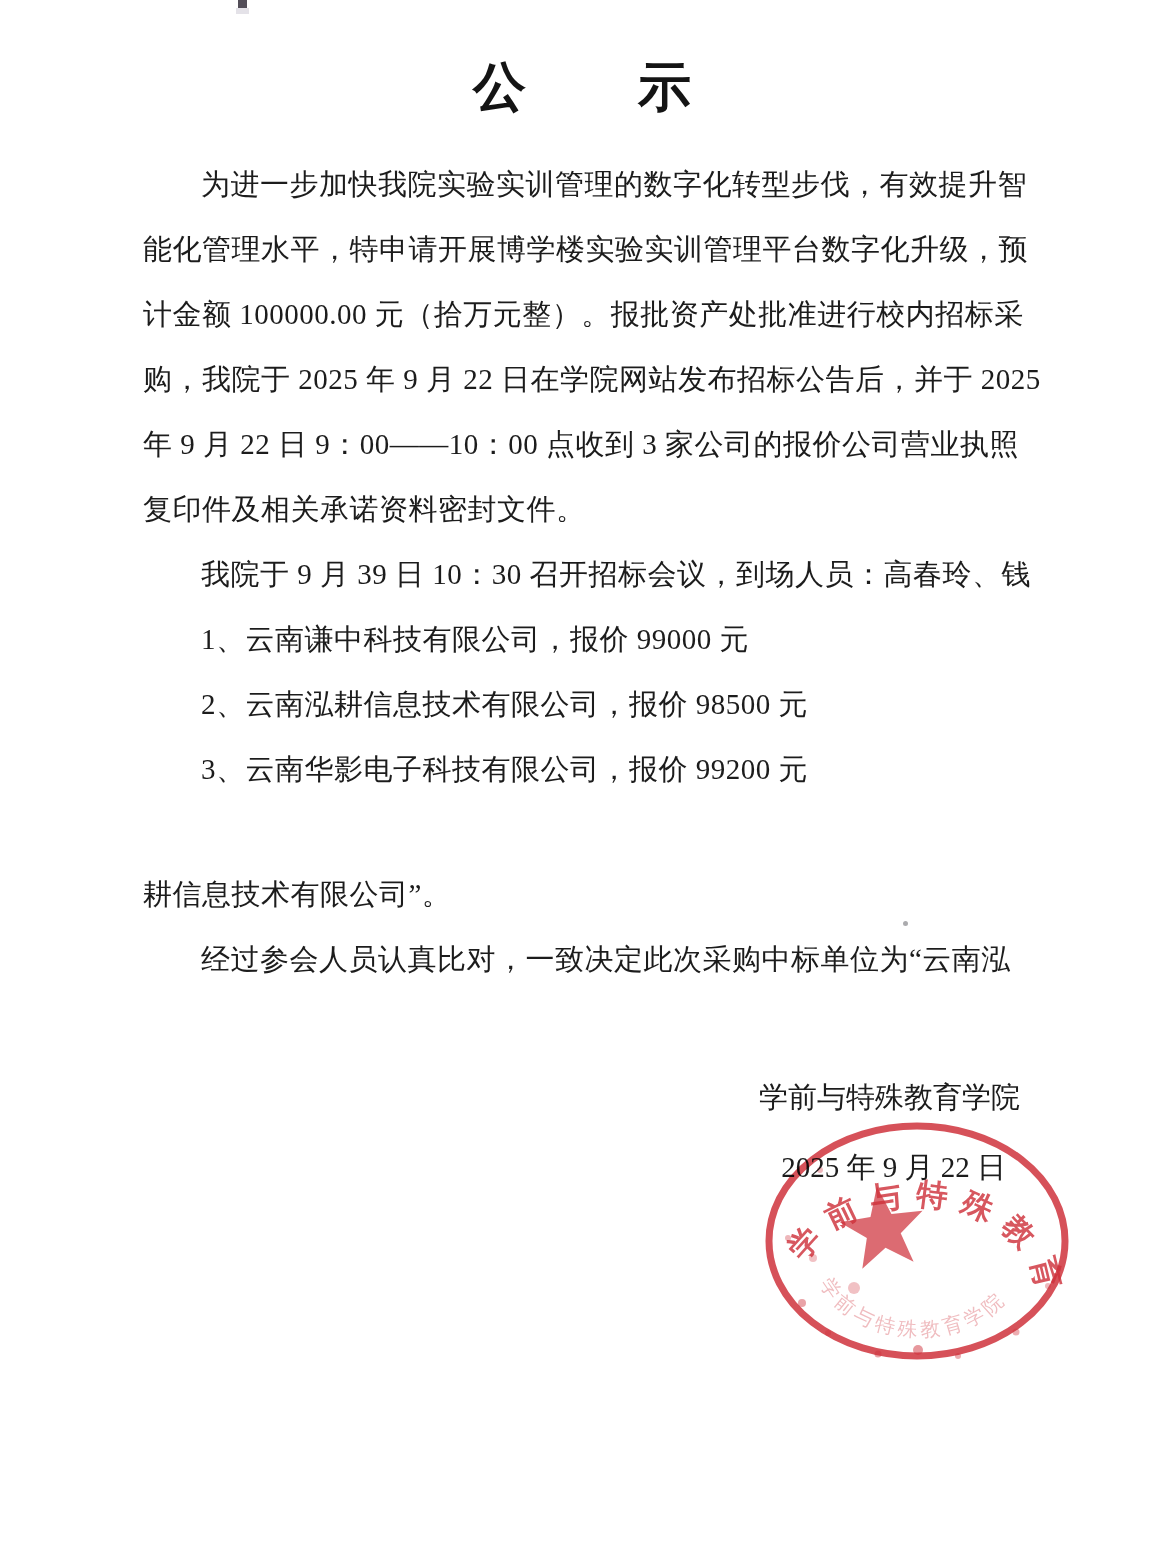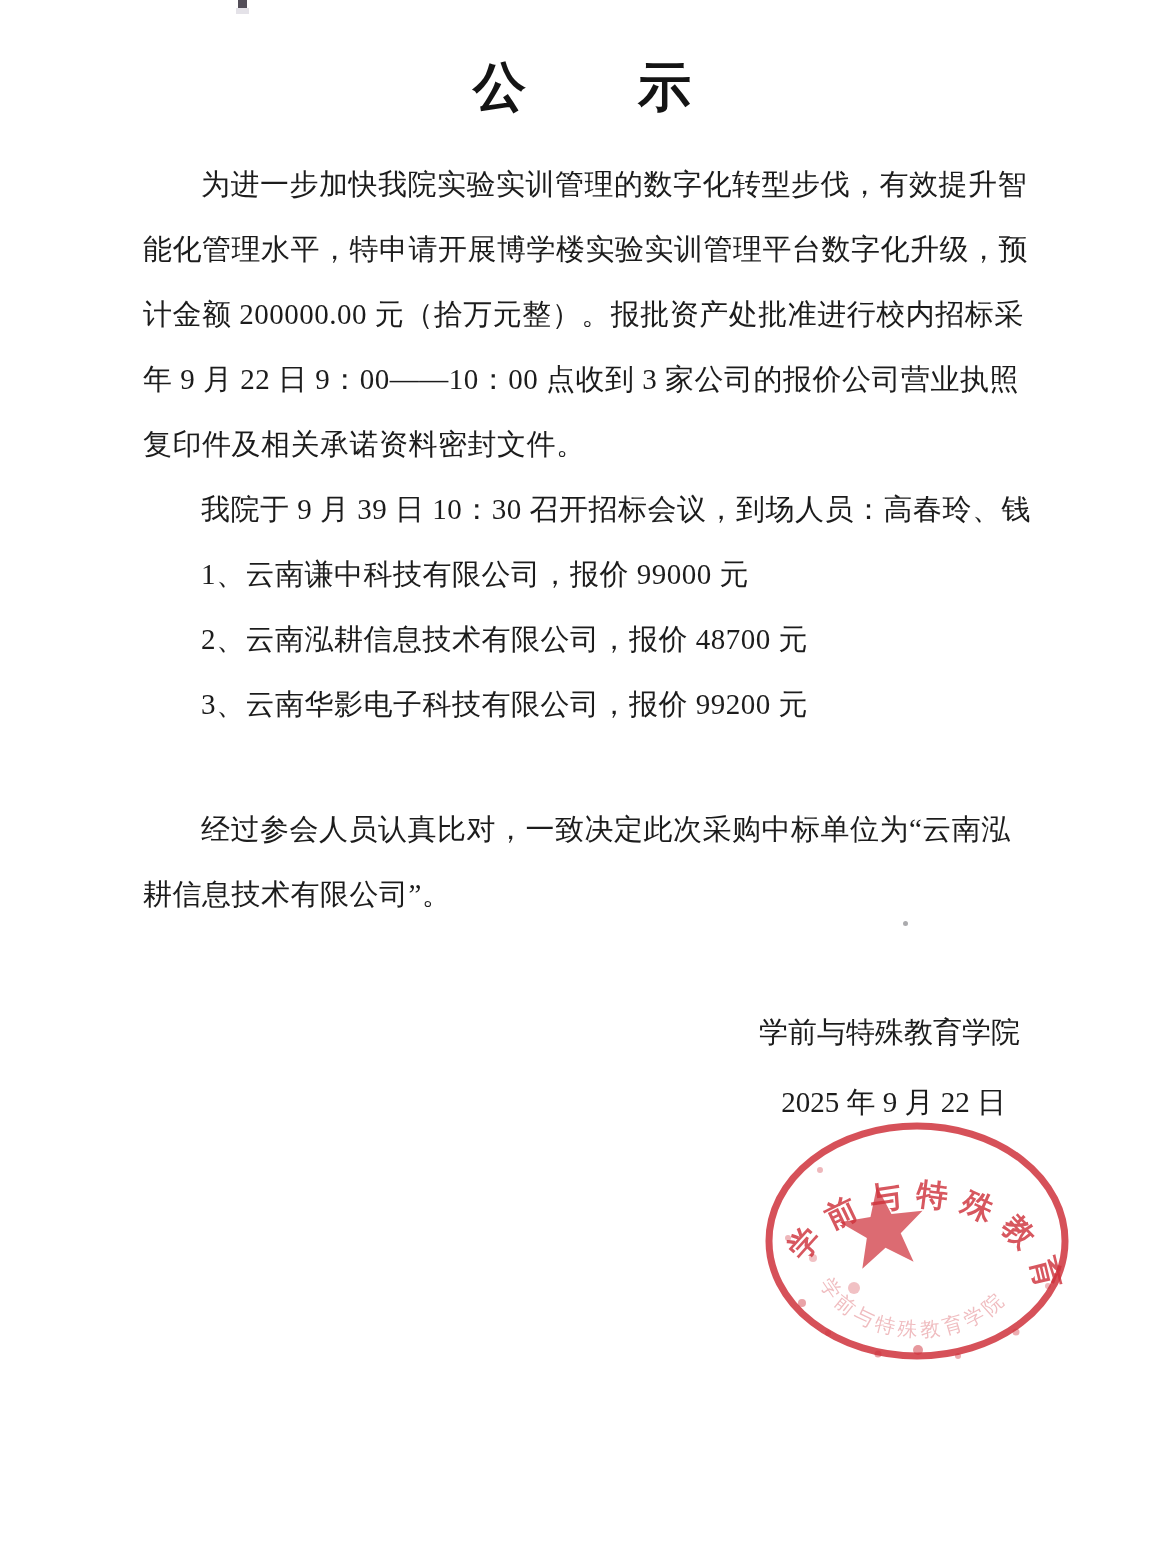--- a/index.html
+++ b/index.html
@@ -63,34 +63,35 @@
 
   <div class="artifact-top"></div>
   <div class="artifact-top-2"></div>
   <div class="artifact-dot"></div>
 
   <div class="title">公　　示</div>
 
   <div class="body-text">
     <div class="line indent">为进一步加快我院实验实训管理的数字化转型步伐，有效提升智</div>
     <div class="line">能化管理水平，特申请开展博学楼实验实训管理平台数字化升级，预</div>
-    <div class="line">计金额 200000.00 元（拾万元整）。报批资产处批准进行校内招标采</div>
+    <div class="line">计金额 100000.00 元（拾万元整）。报批资产处批准进行校内招标采</div>
+    <div class="line">购，我院于 2025 年 9 月 22 日在学院网站发布招标公告后，并于 2025</div>
     <div class="line">年 9 月 22 日 9：00——10：00 点收到 3 家公司的报价公司营业执照</div>
     <div class="line">复印件及相关承诺资料密封文件。</div>
 
     <div class="line indent">我院于 9 月 39 日 10：30 召开招标会议，到场人员：高春玲、钱</div>
 
     <div class="line indent">1、云南谦中科技有限公司，报价 99000 元</div>
-    <div class="line indent">2、云南泓耕信息技术有限公司，报价 48700 元</div>
+    <div class="line indent">2、云南泓耕信息技术有限公司，报价 98500 元</div>
     <div class="line indent">3、云南华影电子科技有限公司，报价 99200 元</div>
 
     <div class="spacer-lg"></div>
 
+    <div class="line">耕信息技术有限公司”。</div>
     <div class="line indent">经过参会人员认真比对，一致决定此次采购中标单位为“云南泓</div>
-    <div class="line">耕信息技术有限公司”。</div>
 
     <div class="spacer-xl"></div>
 
 
     <div class="sig-line">学前与特殊教育学院</div>
     <div class="sig-line sig-date">2025 年 9 月 22 日</div>
   </div>
 
   <svg class="seal" viewBox="0 0 322 252" xmlns="http://www.w3.org/2000/svg">
     <ellipse cx="159" cy="123" rx="148" ry="115" fill="none" stroke="#cf323c" stroke-width="7" opacity="0.85"></ellipse>

